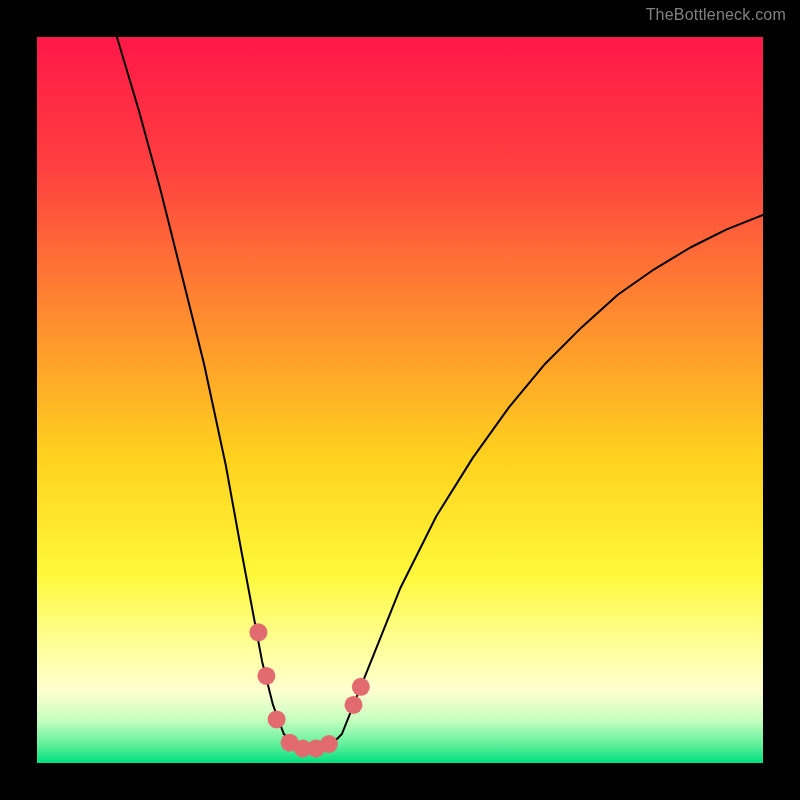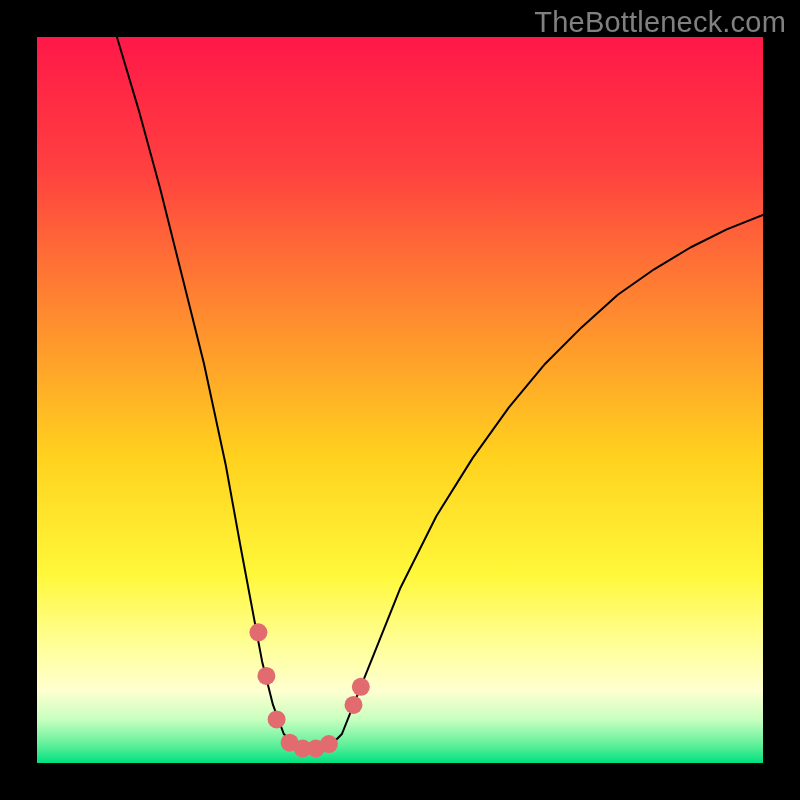--- a/index.html
+++ b/index.html
@@ -8,21 +8,21 @@
     position: relative;
     width: 800px;
     height: 800px;
     background: #000;
   }
   .watermark {
     position: absolute;
     top: 6px;
     right: 14px;
     font-family: Arial, Helvetica, sans-serif;
-    font-size: 29px;
+    font-size: 16px;
     color: #808080;
     letter-spacing: 0.2px;
   }
   svg.plot {
     position: absolute;
     left: 0;
     top: 0;
     width: 800px;
     height: 800px;
     display: block;

